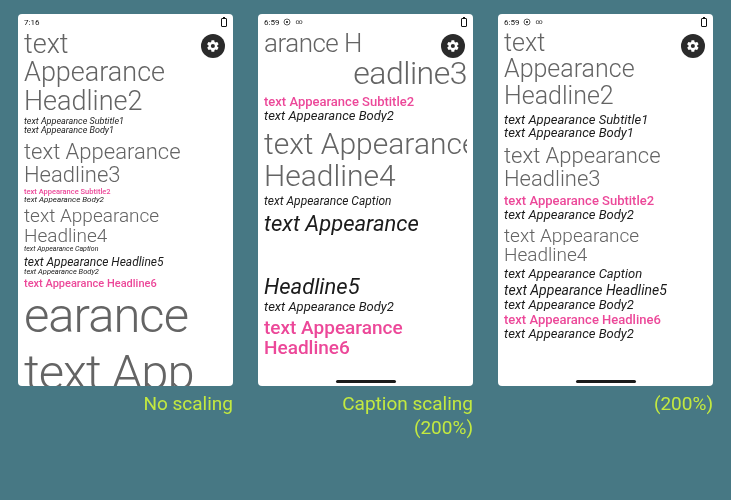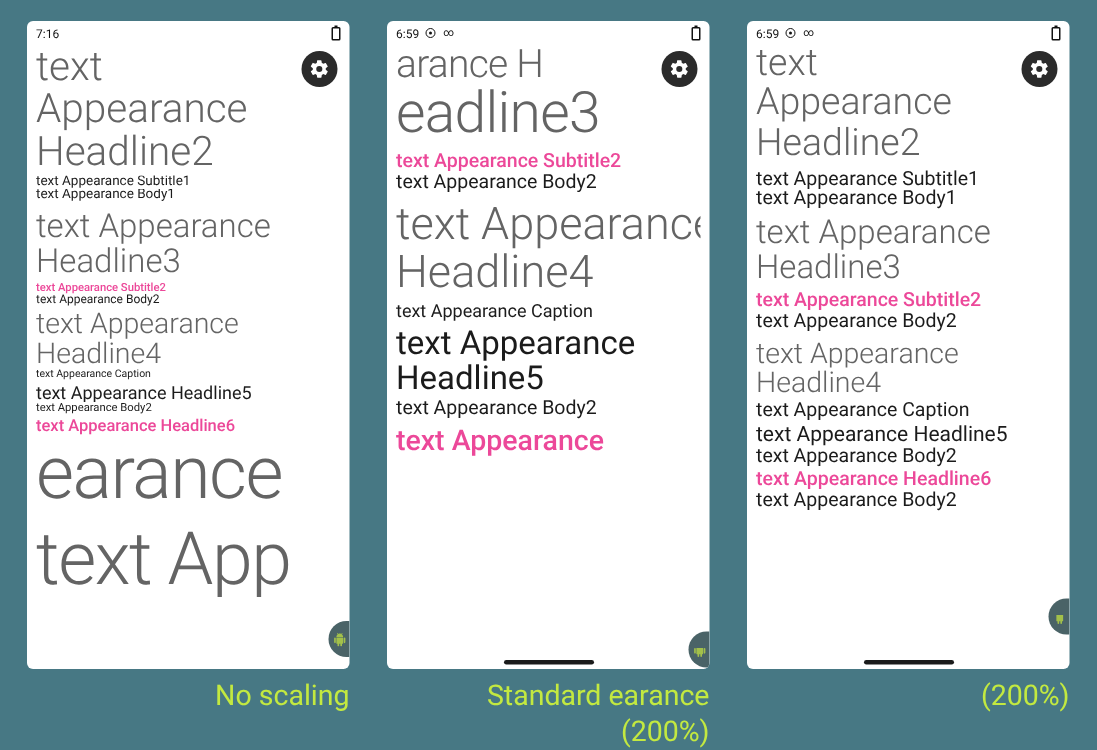--- a/index.html
+++ b/index.html
@@ -13,21 +13,21 @@
   }
   .phones {
     display: flex;
     justify-content: space-between;
     padding: 14px 18px 0 18px;
     gap: 18px;
   }
   .phone {
     background: #ffffff;
     width: 215px;
-    height: 432px;
+    height: 372px;
     border-radius: 4px;
     position: relative;
     overflow: hidden;
     display: flex;
     flex-direction: column;
   }
   .status-bar {
     height: 16px;
     display: flex;
     align-items: center;
@@ -68,45 +68,45 @@
     background: #4a6367;
     border-top-left-radius: 12px;
     border-bottom-left-radius: 12px;
     display:flex; align-items:center; justify-content:center;
   }
   .android-tab.pos1 { top: 400px; }
   .android-tab.pos2 { top: 407px; }
   .android-tab.pos3 { top: 385px; }
   .line { white-space: nowrap; overflow: hidden; line-height: 1.05; }
   .light { color: #646464; font-weight: 300; }
-  .reg   { color: #1b1b1b; font-weight: 400; }
+  .reg   { color: #1b1b1b; font-weight: 400; font-style: italic; }
   .med   { color: #ec4899; font-weight: 500; }
 
   
   .p1-h2    { font-size: 27px; }
   .p1-sub1  { font-size: 9px; }
   .p1-body1 { font-size: 9px; }
   .p1-h3    { font-size: 22px; }
   .p1-sub2  { font-size: 7.5px; }
   .p1-body2 { font-size: 8px; }
   .p1-h4    { font-size: 19px; }
   .p1-cap   { font-size: 7px; }
   .p1-h5    { font-size: 12px; }
   .p1-bd2b  { font-size: 7.5px; }
   .p1-h6    { font-size: 11px; }
   .p1-big   { font-size: 49px; letter-spacing: -1px; }
 
   
   .p2-h3a   { font-size: 26px; letter-spacing: -0.5px;}
-  .p2-h3b   { font-size: 38px; letter-spacing: -0.5px;}
+  .p2-h3b   { font-size: 32px; letter-spacing: -0.5px; text-align: right;}
   .p2-sub2  { font-size: 13px; }
   .p2-body2 { font-size: 13px; }
   .p2-h4    { font-size: 30px; }
   .p2-cap   { font-size: 12px; }
-  .p2-h5    { font-size: 22px; }
+  .p2-h5    { font-size: 22px; margin-top: 40px; }
   .p2-bd2b  { font-size: 13px; }
   .p2-h6    { font-size: 19px; }
 
   
   .p3-h2    { font-size: 25px; }
   .p3-sub1  { font-size: 13px; }
   .p3-body1 { font-size: 13px; }
   .p3-h3    { font-size: 22px; }
   .p3-sub2  { font-size: 13px; }
   .p3-body2 { font-size: 13px; }
@@ -214,20 +214,21 @@
       <div class="line light p2-h3b">eadline3</div>
       <div class="line med p2-sub2 mt4">text Appearance Subtitle2</div>
       <div class="line reg p2-body2">text Appearance Body2</div>
       <div class="line light p2-h4 mt6">text Appearance</div>
       <div class="line light p2-h4">Headline4</div>
       <div class="line reg p2-cap mt4">text Appearance Caption</div>
       <div class="line reg p2-h5 mt4">text Appearance</div>
       <div class="line reg p2-h5">Headline5</div>
       <div class="line reg p2-bd2b mt2">text Appearance Body2</div>
       <div class="line med p2-h6 mt4">text Appearance</div>
+      <div class="line med p2-h6">Headline6</div>
     </div>
     <div class="nav-indicator"></div>
     <div class="android-tab pos2">
       <svg width="9" height="9" viewBox="0 0 24 24" fill="#a3c04a">
           <path d="M6 18c0 .55.45 1 1 1h1v3.5c0 .83.67 1.5 1.5 1.5S11 23.33 11 22.5V19h2v3.5c0 .83.67 1.5 1.5 1.5s1.5-.67 1.5-1.5V19h1c.55 0 1-.45 1-1V8H6v10zM3.5 8C2.67 8 2 8.67 2 9.5v7c0 .83.67 1.5 1.5 1.5S5 17.33 5 16.5v-7C5 8.67 4.33 8 3.5 8zm17 0c-.83 0-1.5.67-1.5 1.5v7c0 .83.67 1.5 1.5 1.5s1.5-.67 1.5-1.5v-7c0-.83-.67-1.5-1.5-1.5z"></path>
         </svg>
     </div>
   </div>
 
   <div class="phone">
@@ -275,19 +276,19 @@
     </div>
   </div>
 
 </div>
 
 <div class="captions">
   <div class="caption">
     <div>No scaling</div>
   </div>
   <div class="caption">
-    <div>Standard earance</div>
+    <div>Caption scaling</div>
     <div>(200%)</div>
   </div>
   <div class="caption">
     <div>(200%)</div>
   </div>
 </div>
 
 </body></html>

